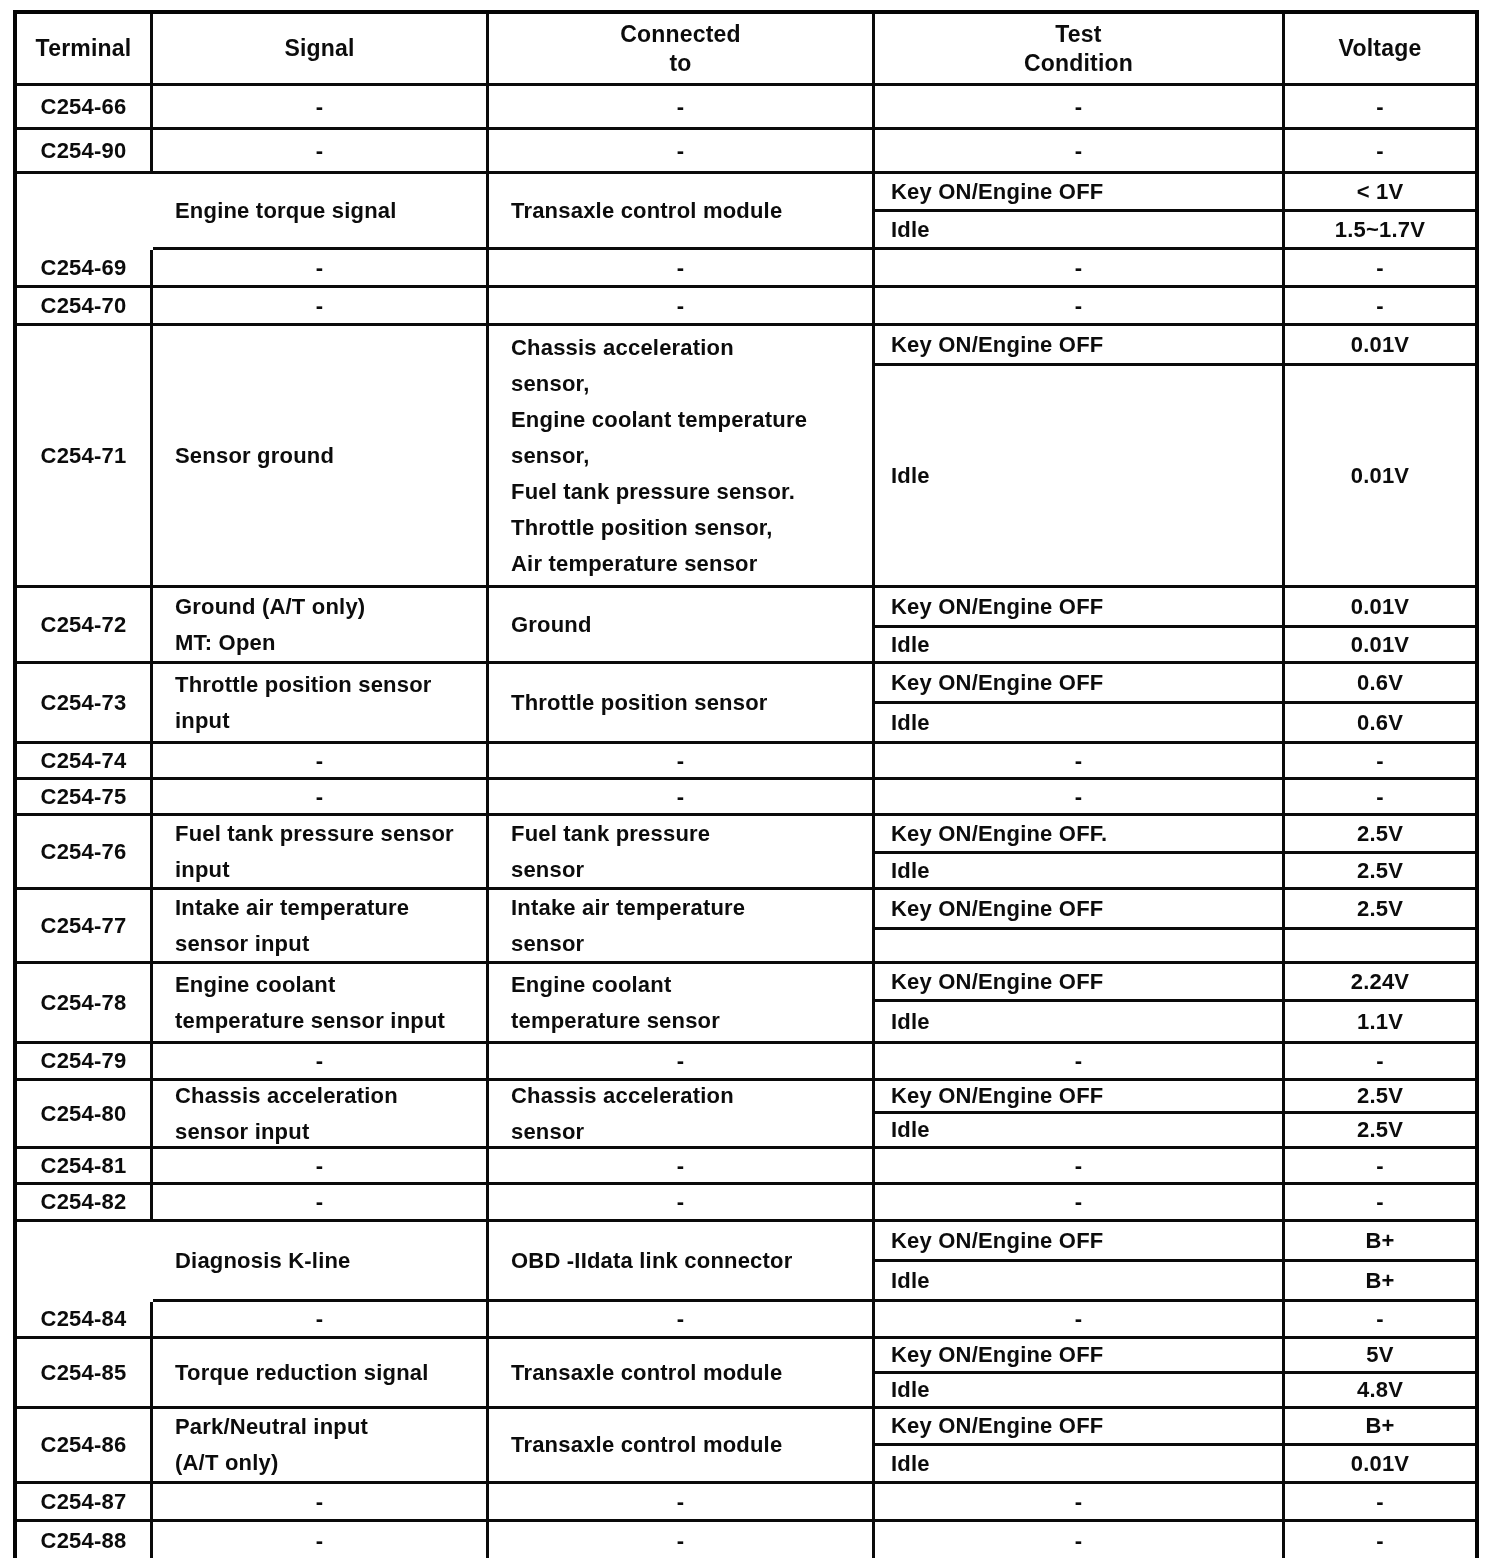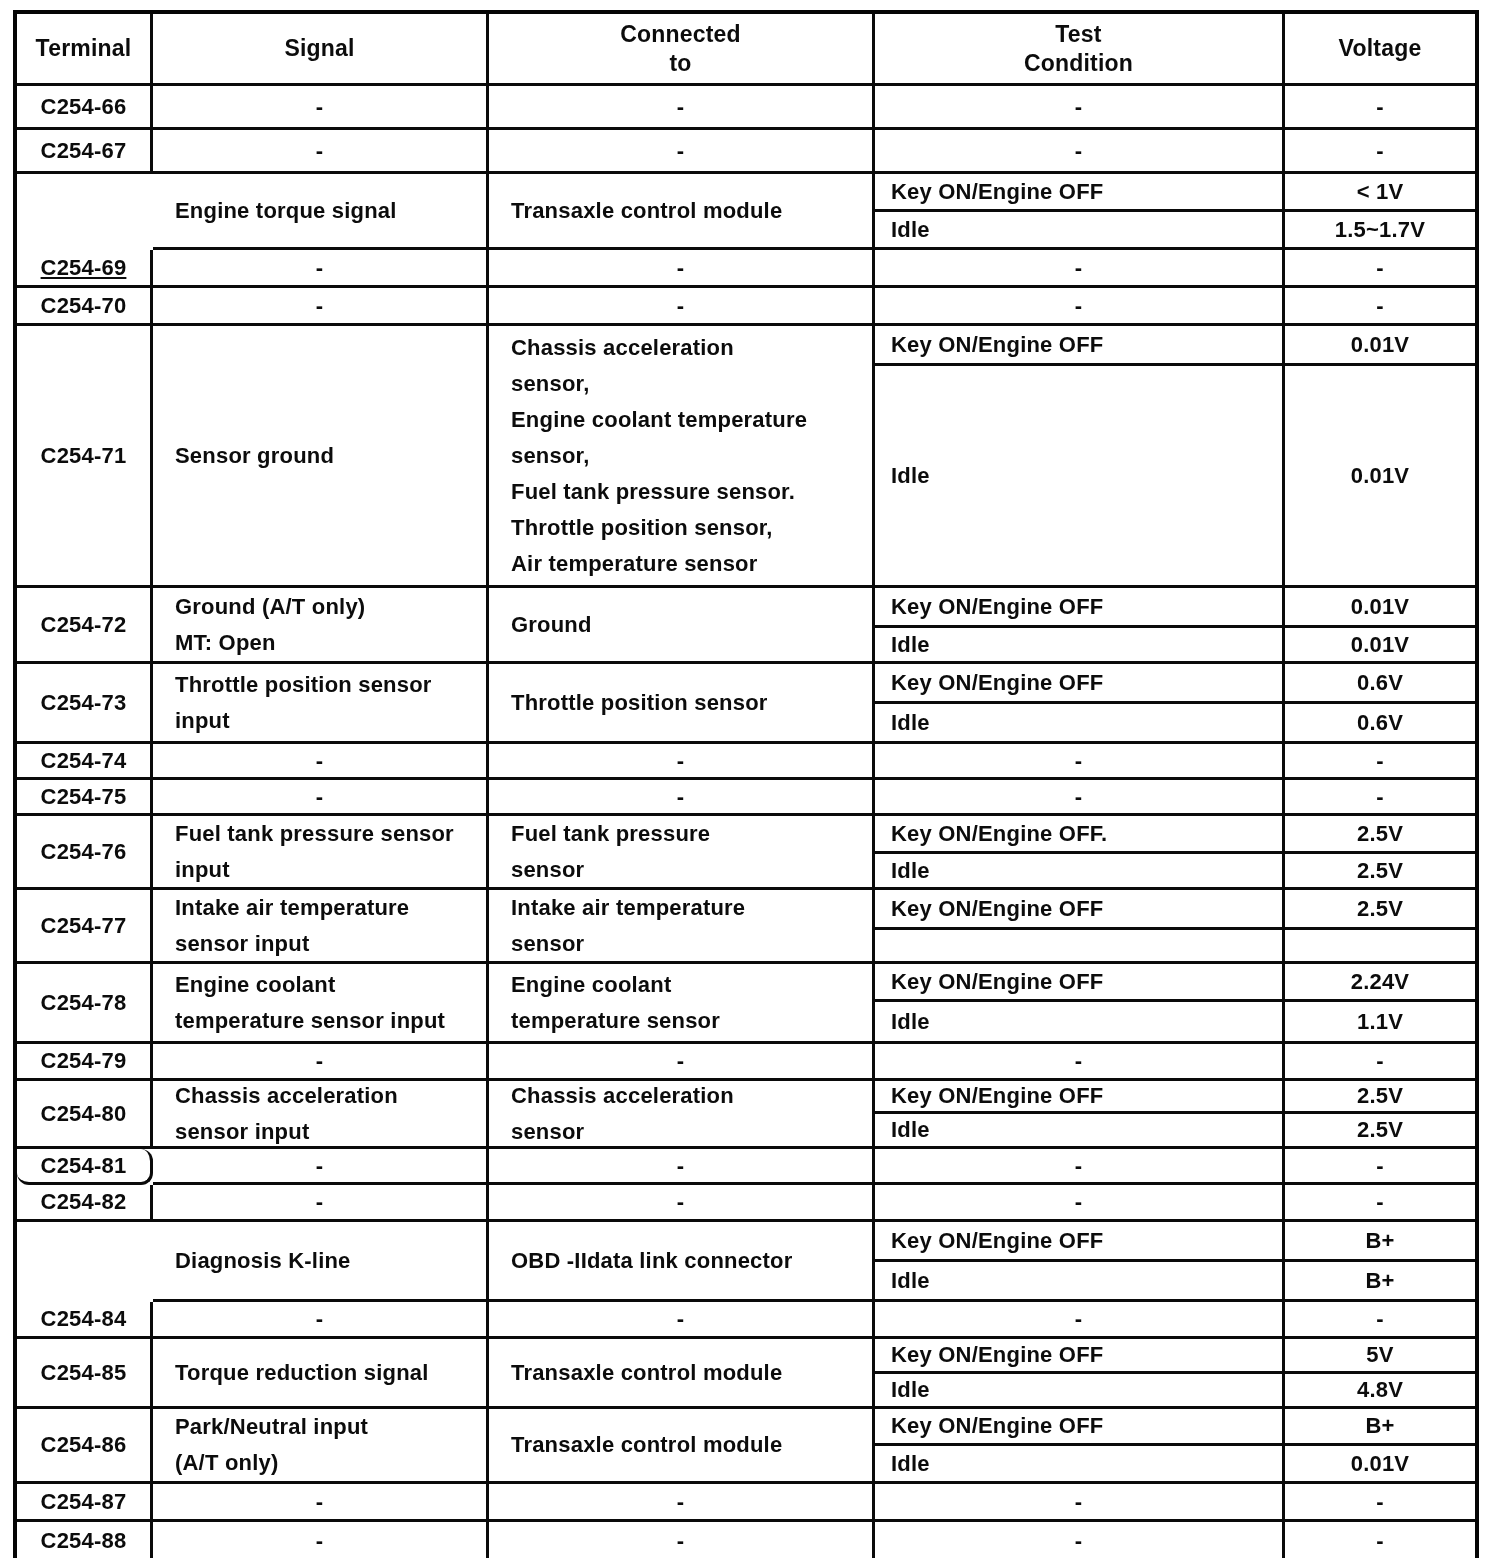--- a/index.html
+++ b/index.html
@@ -73,32 +73,32 @@
   <div class="cell hdr" style="grid-column:4;grid-row:1">Test
 Condition</div>
   <div class="cell hdr" style="grid-column:3;grid-row:1">Connected
 to</div>
   <div class="cell hdr rr0" style="grid-column:5;grid-row:1">Voltage</div>
 <div class="cell terminal" style="grid-area: 2 / 1 / span 1;">C254-66</div>
     <div class="cell signal dash" style="grid-area: 2 / 2 / span 1;">-</div>
     <div class="cell connected dash" style="grid-area: 2 / 3 / span 1;">-</div>
     <div class="cell cond dash" style="grid-area: 2 / 4;">-</div>
     <div class="cell volt rr0 dash" style="grid-area: 2 / 5;">-</div>
-    <div class="cell terminal" style="grid-area: 3 / 1 / span 1;">C254-67</div>
+    <div class="cell terminal" style="grid-area: 3 / 1 / span 1;">C254-90</div>
     <div class="cell signal dash" style="grid-area: 3 / 2 / span 1;">-</div>
     <div class="cell connected dash" style="grid-area: 3 / 3 / span 1;">-</div>
     <div class="cell cond dash" style="grid-area: 3 / 4;">-</div>
     <div class="cell volt rr0 dash" style="grid-area: 3 / 5;">-</div>
     <div class="cell signal" style="grid-area: 4 / 2 / span 2;">Engine torque signal</div>
     <div class="cell connected" style="grid-area: 4 / 3 / span 2;">Transaxle control module</div>
     <div class="cell cond" style="grid-area: 4 / 4;">Key ON/Engine OFF</div>
     <div class="cell volt rr0" style="grid-area: 4 / 5;">&lt; 1V</div>
     <div class="cell cond" style="grid-area: 5 / 4;">Idle</div>
     <div class="cell volt rr0" style="grid-area: 5 / 5;">1.5~1.7V</div>
-    <div class="cell terminal" style="grid-area: 6 / 1 / span 1; text-decoration: underline;">C254-69</div>
+    <div class="cell terminal" style="grid-area: 6 / 1 / span 1;">C254-69</div>
     <div class="cell signal dash" style="grid-area: 6 / 2 / span 1;">-</div>
     <div class="cell connected dash" style="grid-area: 6 / 3 / span 1;">-</div>
     <div class="cell cond dash" style="grid-area: 6 / 4;">-</div>
     <div class="cell volt rr0 dash" style="grid-area: 6 / 5;">-</div>
     <div class="cell terminal" style="grid-area: 7 / 1 / span 1;">C254-70</div>
     <div class="cell signal dash" style="grid-area: 7 / 2 / span 1;">-</div>
     <div class="cell connected dash" style="grid-area: 7 / 3 / span 1;">-</div>
     <div class="cell cond dash" style="grid-area: 7 / 4;">-</div>
     <div class="cell volt rr0 dash" style="grid-area: 7 / 5;">-</div>
     <div class="cell terminal" style="grid-area: 8 / 1 / span 2;">C254-71</div>
@@ -174,21 +174,21 @@
     <div class="cell volt rr0 dash" style="grid-area: 22 / 5;">-</div>
     <div class="cell terminal" style="grid-area: 23 / 1 / span 2;">C254-80</div>
     <div class="cell signal" style="grid-area: 23 / 2 / span 2;">Chassis acceleration
 sensor input</div>
     <div class="cell connected" style="grid-area: 23 / 3 / span 2;">Chassis acceleration
 sensor</div>
     <div class="cell cond" style="grid-area: 23 / 4;">Key ON/Engine OFF</div>
     <div class="cell volt rr0" style="grid-area: 23 / 5;">2.5V</div>
     <div class="cell cond" style="grid-area: 24 / 4;">Idle</div>
     <div class="cell volt rr0" style="grid-area: 24 / 5;">2.5V</div>
-    <div class="cell terminal" style="grid-area: 25 / 1 / span 1; border-radius: 12px;">C254-81</div>
+    <div class="cell terminal" style="grid-area: 25 / 1 / span 1;">C254-81</div>
     <div class="cell signal dash" style="grid-area: 25 / 2 / span 1;">-</div>
     <div class="cell connected dash" style="grid-area: 25 / 3 / span 1;">-</div>
     <div class="cell cond dash" style="grid-area: 25 / 4;">-</div>
     <div class="cell volt rr0 dash" style="grid-area: 25 / 5;">-</div>
     <div class="cell terminal" style="grid-area: 26 / 1 / span 1;">C254-82</div>
     <div class="cell signal dash" style="grid-area: 26 / 2 / span 1;">-</div>
     <div class="cell connected dash" style="grid-area: 26 / 3 / span 1;">-</div>
     <div class="cell cond dash" style="grid-area: 26 / 4;">-</div>
     <div class="cell volt rr0 dash" style="grid-area: 26 / 5;">-</div>
     <div class="cell signal" style="grid-area: 27 / 2 / span 2;">Diagnosis K-line</div>

